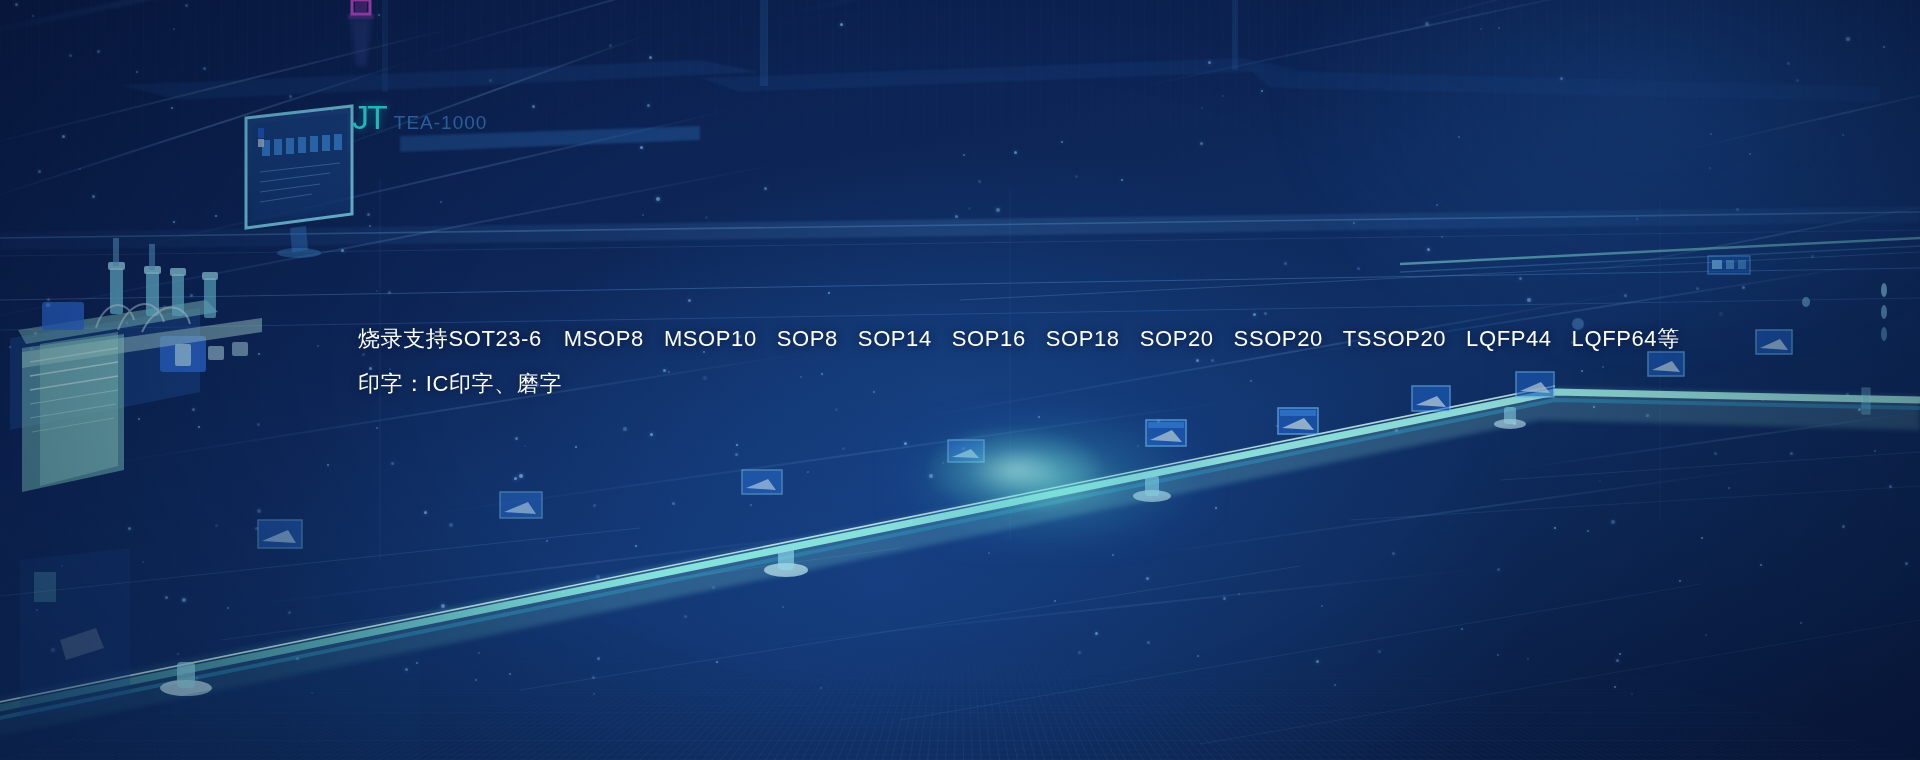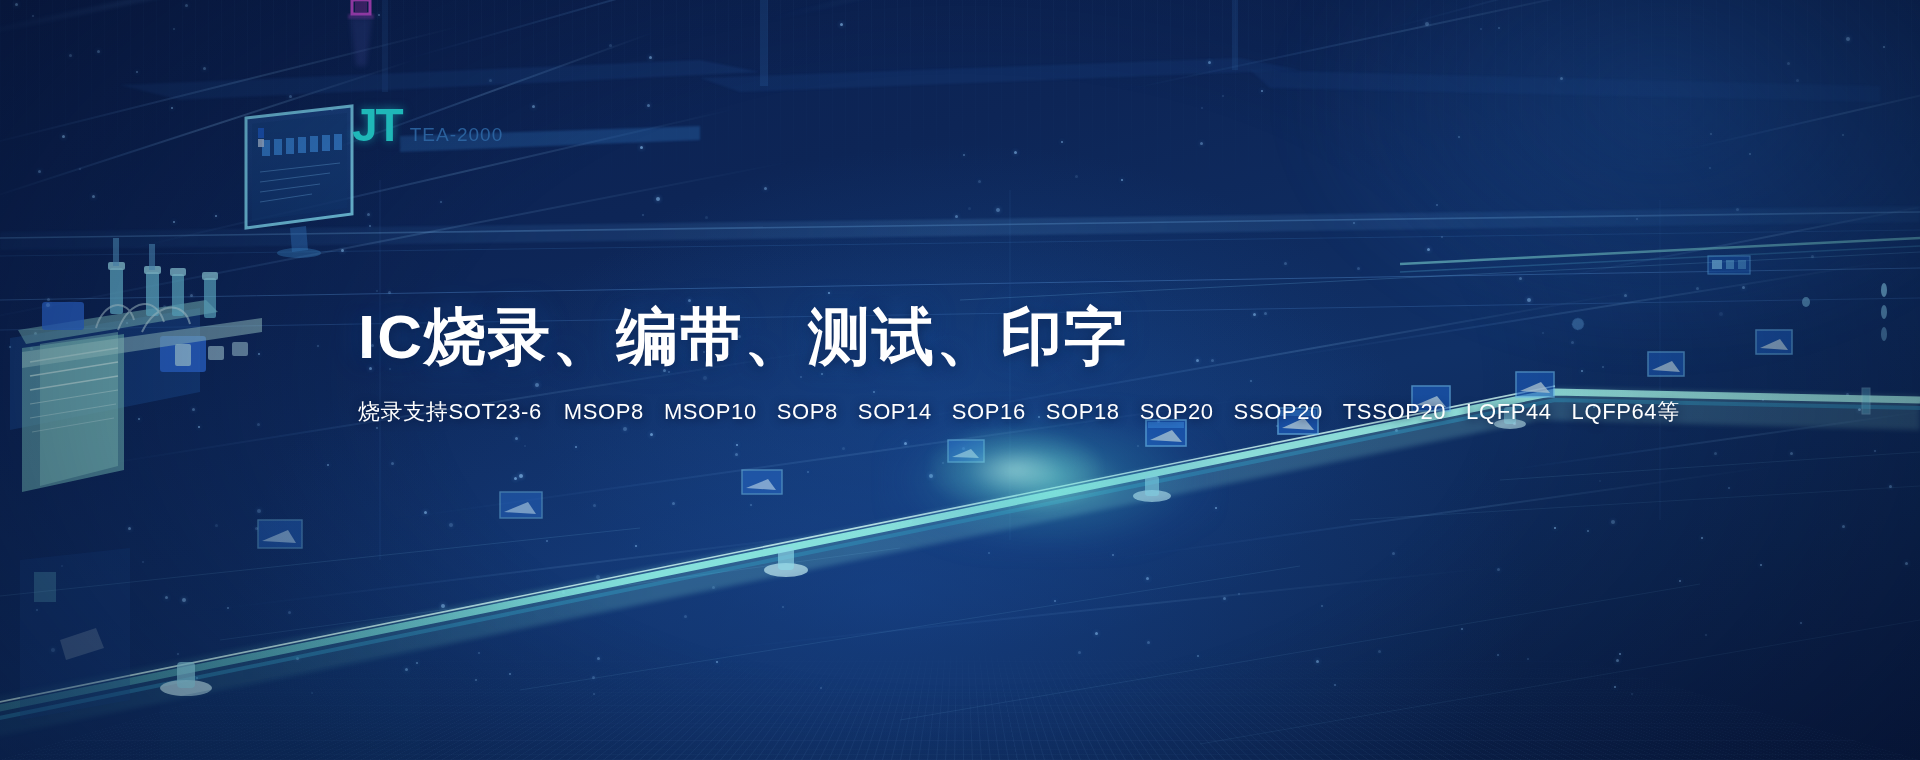--- a/index.html
+++ b/index.html
@@ -587,37 +587,37 @@
       <path d="M220,640 L900,548" stroke-width="1" opacity="0.3"></path>
       <path d="M520,690 L1300,566" stroke-width="1" opacity="0.28"></path>
       <path d="M900,720 L1700,584" stroke-width="1" opacity="0.25"></path>
       <path d="M1200,744 L1920,620" stroke-width="1" opacity="0.22"></path>
       <path d="M1500,480 L1920,452" stroke-width="1" opacity="0.3"></path>
       <path d="M1350,520 L1920,486" stroke-width="1" opacity="0.25"></path>
     </g>
   </svg>
 
   <div style="position:absolute; left:352px; top:98px; z-index:30; display:flex; align-items:baseline; gap:8px;">
-    <span style="font-size:46px; font-weight:bold; color:#1fb8b8; letter-spacing:-2px; text-shadow:0 0 10px rgba(30,200,200,0.5);">JT</span>
-    <span style="font-size:19px; color:#2f6aa8; letter-spacing:1px; opacity:0.85;">TEA-2000</span>
+    <span style="font-size:34px; font-weight:normal; color:#1fb8b8; letter-spacing:-2px; text-shadow:0 0 10px rgba(30,200,200,0.5);">JT</span>
+    <span style="font-size:19px; color:#2f6aa8; letter-spacing:1px; opacity:0.85;">TEA-1000</span>
   </div>
 
   <div class="glow-center"></div>
   <div class="glow-center2"></div>
 
   <div class="content">
-    <h1 class="headline">IC烧录、编带、测试、印字</h1>
 
     <div class="sublines">
 
       <div class="subline">
         <span class="pkg-lead">烧录支持SOT23-6</span><span class="pkg-list" id="pkg-list"><span class="pkg">MSOP8</span><span class="pkg">MSOP10</span><span class="pkg">SOP8</span><span class="pkg">SOP14</span><span class="pkg">SOP16</span><span class="pkg">SOP18</span><span class="pkg">SOP20</span><span class="pkg">SSOP20</span><span class="pkg">TSSOP20</span><span class="pkg">LQFP44</span><span class="pkg">LQFP64等</span></span>
       </div>
 
 
+      <div class="subline">印字：IC印字、磨字</div>
     </div>
   </div>
 
   <div class="dots" id="dots-front" style="z-index:45; opacity:.45;">
       <div class="dot sm" style="left: 142px; top: 561px; opacity: 0.44;"></div>
       <div class="dot " style="left: 1796px; top: 79px; opacity: 0.4;"></div>
       <div class="dot " style="left: 289px; top: 95px; opacity: 0.81;"></div>
       <div class="dot " style="left: 1571px; top: 341px; opacity: 0.61;"></div>
       <div class="dot " style="left: 215px; top: 524px; opacity: 0.36;"></div>
       <div class="dot sm" style="left: 1599px; top: 480px; opacity: 0.26;"></div>

